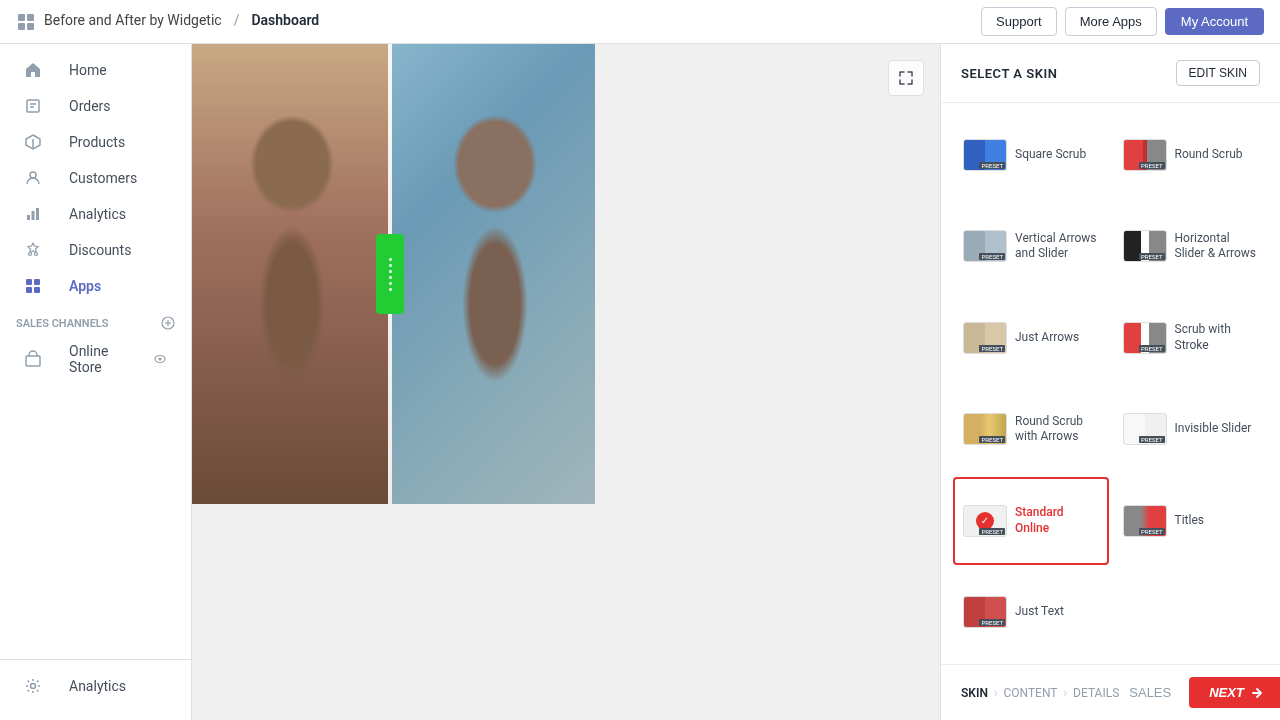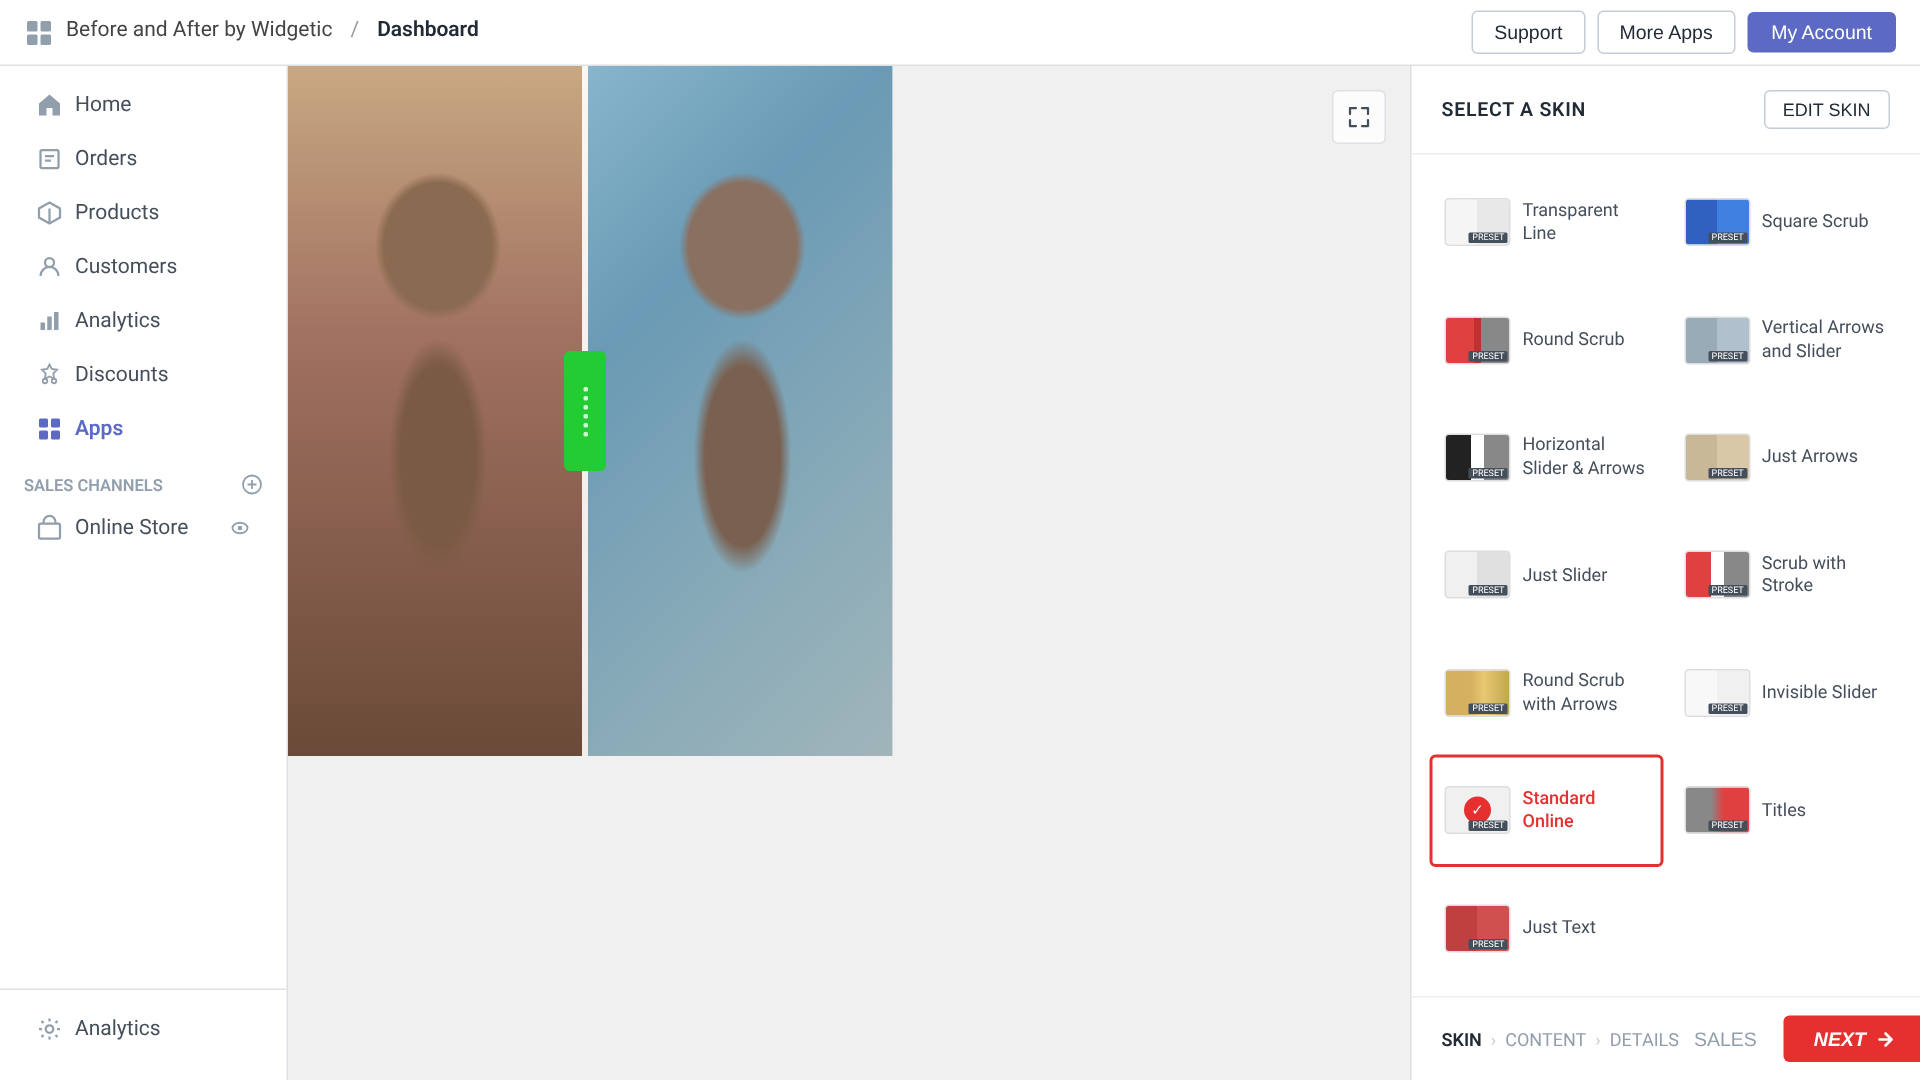--- a/index.html
+++ b/index.html
@@ -76,21 +76,21 @@
       background: #fff;
       border-right: 1px solid #dde0e4;
       display: flex;
       flex-direction: column;
       padding: 8px 0;
       flex-shrink: 0;
     }
     .sidebar-item {
       display: flex;
       align-items: center;
-      gap: 8px;
+      gap: 27px;
       padding: 8px 16px;
       cursor: pointer;
       font-size: 14px;
       color: #454f5b;
       border-radius: 4px;
       margin: 1px 8px;
     }
     .sidebar-item.active { color: #5c6ac4; font-weight: 600; }
     .sidebar-item .icon { width: 18px; height: 18px; display: flex; align-items: center; justify-content: center; flex-shrink: 0; }
     .sidebar-section-label {
@@ -550,26 +550,20 @@
 
   <div class="right-panel">
     <div class="panel-header">
       <span class="panel-title">SELECT A SKIN</span>
       <button class="edit-skin-btn">EDIT SKIN</button>
     </div>
 
     <div class="skin-grid">
 
       <div class="skin-item">
-        <div class="skin-thumb thumb-transparent">
-          <span class="preset-badge">PRESET</span>
-        </div>
-        <span class="skin-label">Transparent Line</span>
-      </div>
-      <div class="skin-item">
         <div class="skin-thumb thumb-square">
           <span class="preset-badge">PRESET</span>
         </div>
         <span class="skin-label">Square Scrub</span>
       </div>
 
       <div class="skin-item">
         <div class="skin-thumb thumb-round">
           <span class="preset-badge">PRESET</span>
         </div>
@@ -588,26 +582,20 @@
         </div>
         <span class="skin-label">Horizontal Slider &amp; Arrows</span>
       </div>
       <div class="skin-item">
         <div class="skin-thumb thumb-just-arrows">
           <span class="preset-badge">PRESET</span>
         </div>
         <span class="skin-label">Just Arrows</span>
       </div>
 
-      <div class="skin-item">
-        <div class="skin-thumb thumb-just-slider">
-          <span class="preset-badge">PRESET</span>
-        </div>
-        <span class="skin-label">Just Slider</span>
-      </div>
       <div class="skin-item">
         <div class="skin-thumb thumb-scrub-stroke">
           <span class="preset-badge">PRESET</span>
         </div>
         <span class="skin-label">Scrub with Stroke</span>
       </div>
 
       <div class="skin-item">
         <div class="skin-thumb thumb-round-scrub">
           <span class="preset-badge">PRESET</span>

